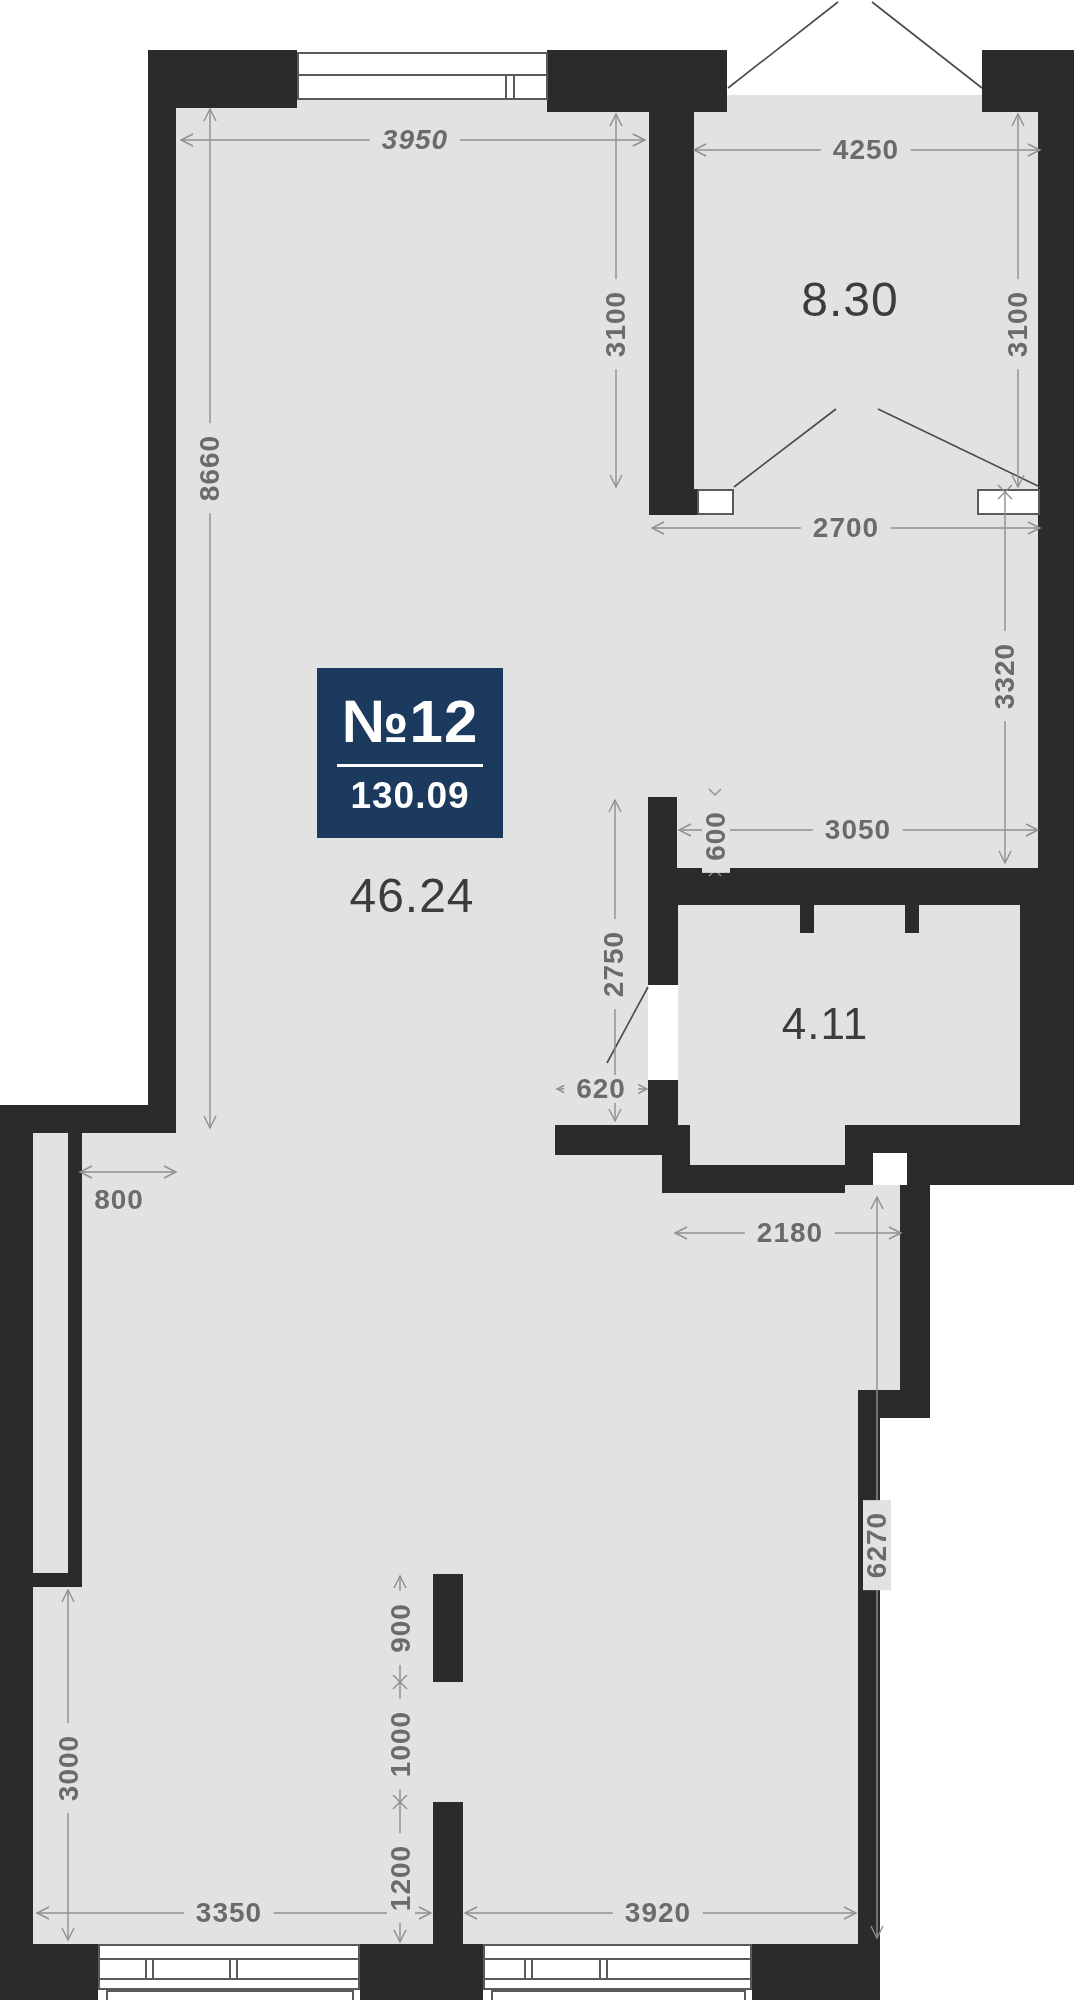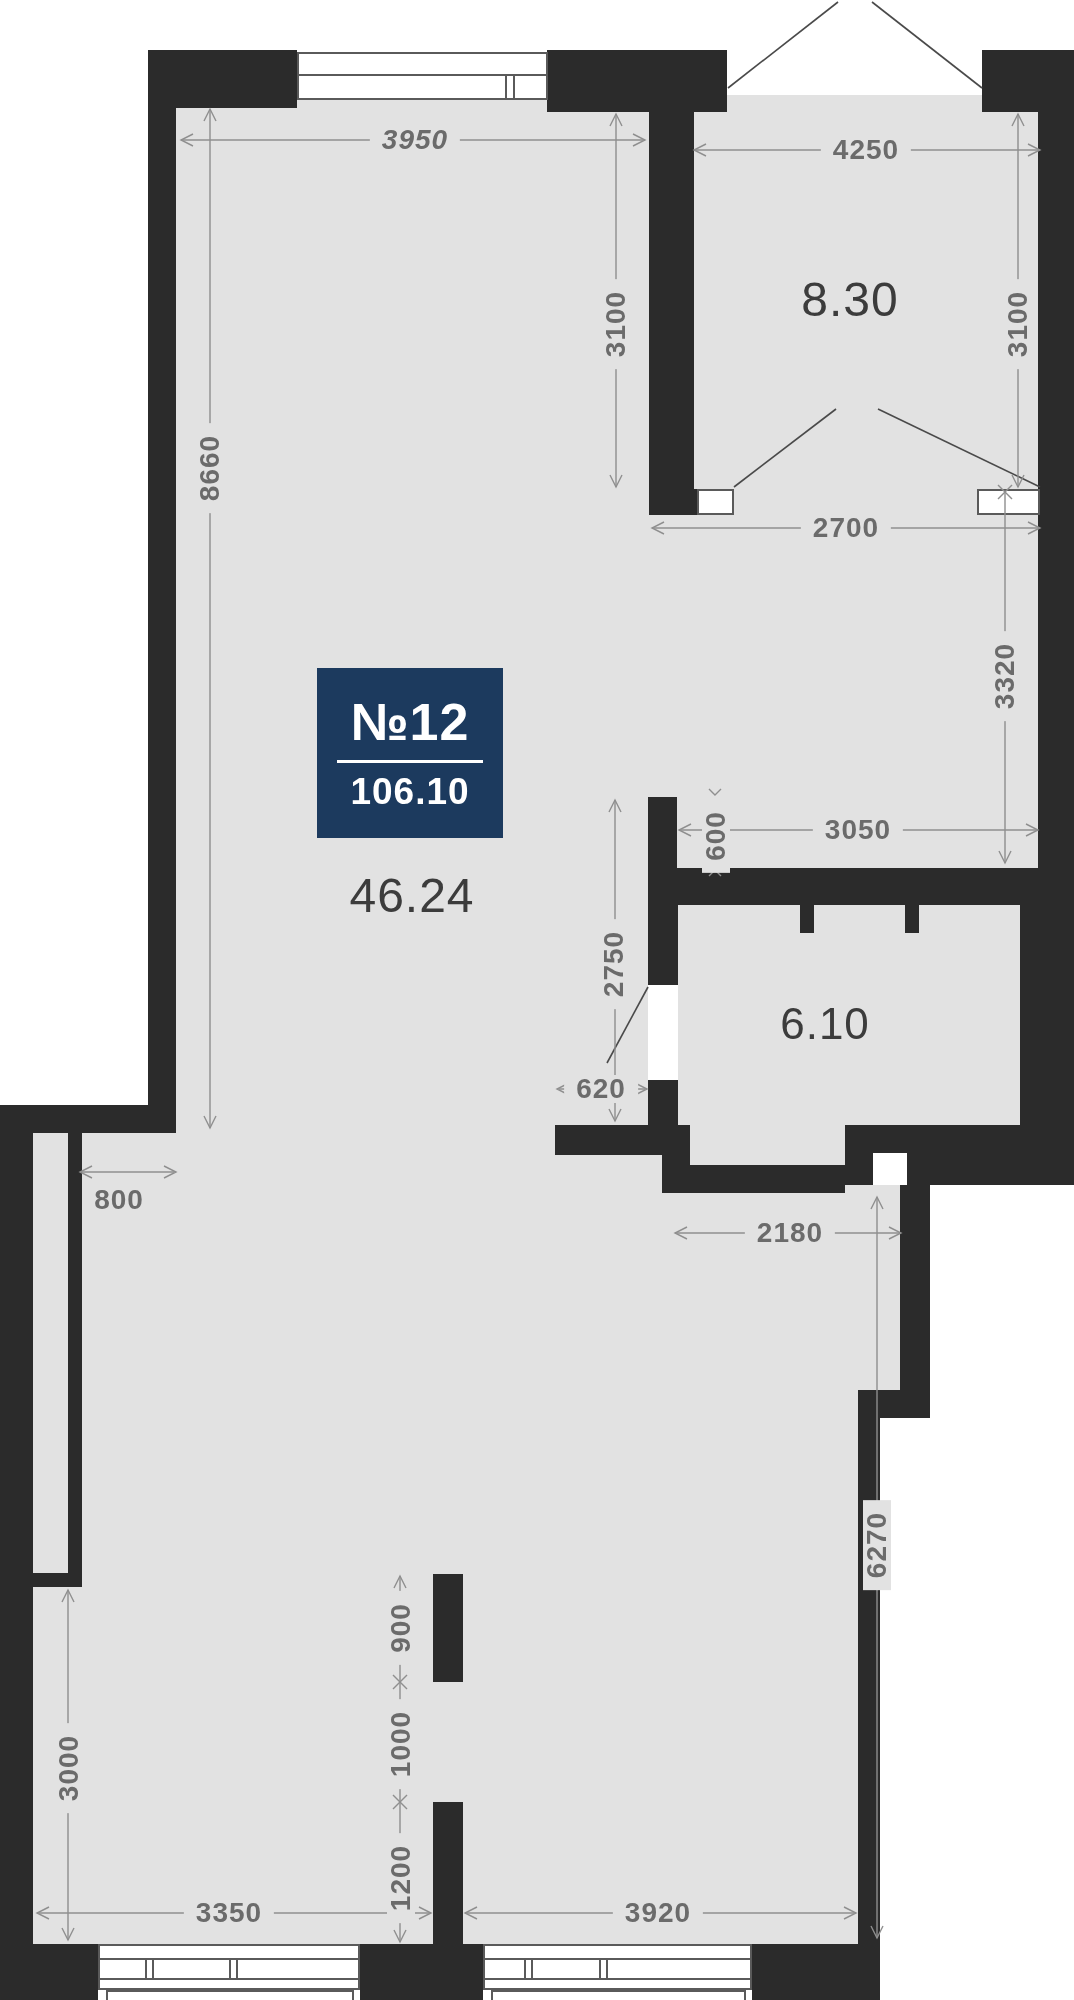--- a/index.html
+++ b/index.html
@@ -13,21 +13,21 @@
   .sill{position:absolute;background:#ffffff;border:2px solid #5a5a5a;box-sizing:border-box;}
   .jamb{position:absolute;background:#ffffff;border:2px solid #5a5a5a;box-sizing:border-box;}
   svg.lines{position:absolute;left:0;top:0;}
   .dim{position:absolute;transform:translate(-50%,-50%);background:#e2e2e2;color:#6b6b6b;
        font-size:28px;font-weight:600;letter-spacing:1px;padding:0 12px;white-space:nowrap;line-height:1;}
   .dim.vert{transform:translate(-50%,-50%) rotate(-90deg);}
   .area-label{position:absolute;transform:translate(-50%,-50%);color:#3c3c3c;font-size:48px;
        font-weight:400;letter-spacing:1px;background:transparent;line-height:1;}
   .badge{position:absolute;left:317px;top:668px;width:186px;height:170px;background:#1c3a5e;
        display:flex;flex-direction:column;align-items:center;justify-content:center;}
-  .badge .b-num{color:#ffffff;font-size:52px;font-weight:700;letter-spacing:1px;line-height:1;}
+  .badge .b-num{color:#ffffff;font-size:60px;font-weight:700;letter-spacing:1px;line-height:1;}
   .badge .b-div{width:146px;height:3px;background:#ffffff;margin:12px 0 10px 0;}
   .badge .b-area{color:#ffffff;font-size:37px;font-weight:700;letter-spacing:1px;line-height:1;}
 </style>
 </head>
 <body>
 
 <div class="canvas">
 
   <div class="floor" style="left:176px;top:95px;width:862px;height:773px;"></div>
   <div class="floor" style="left:176px;top:868px;width:472px;height:265px;"></div>
@@ -218,21 +218,21 @@
   <div class="dim vert" style="left:877px;top:1545px;">6270</div>
   <div class="dim vert" style="left:69px;top:1768px;">3000</div>
   <div class="dim vert" style="left:401px;top:1628px;">900</div>
   <div class="dim vert" style="left:401px;top:1744px;">1000</div>
   <div class="dim vert" style="left:401px;top:1878px;">1200</div>
   <div class="dim" style="left:229px;top:1913px;">3350</div>
   <div class="dim" style="left:658px;top:1913px;text-align:right;">3920</div>
 
   <div class="area-label" style="left:412px;top:896px;">46.24</div>
   <div class="area-label" style="left:850px;top:300px;">8.30</div>
-  <div class="area-label" style="left:825px;top:1024px;font-size:44px;">6.10</div>
+  <div class="area-label" style="left:825px;top:1024px;font-size:44px;">4.11</div>
 
   <div class="badge">
     <div class="b-num">№12</div>
     <div class="b-div"></div>
-    <div class="b-area">106.10</div>
+    <div class="b-area">130.09</div>
   </div>
 
 </div>
 
 </body></html>

